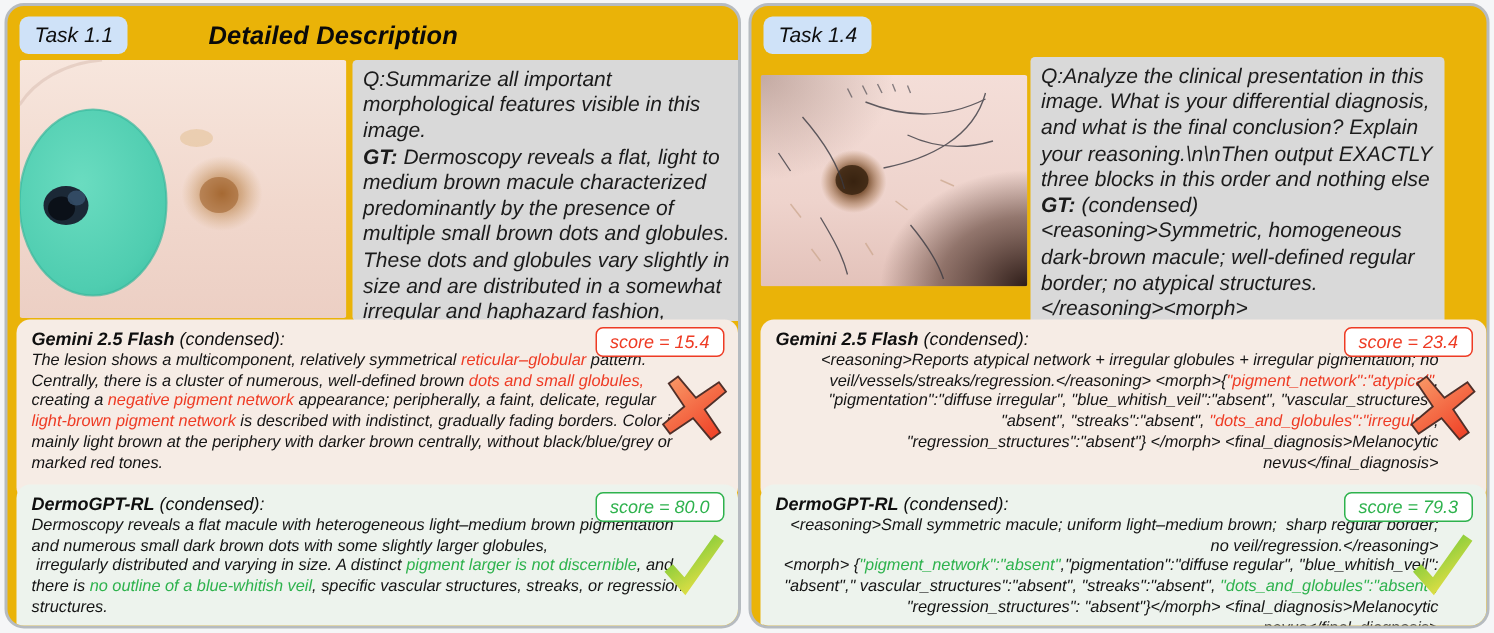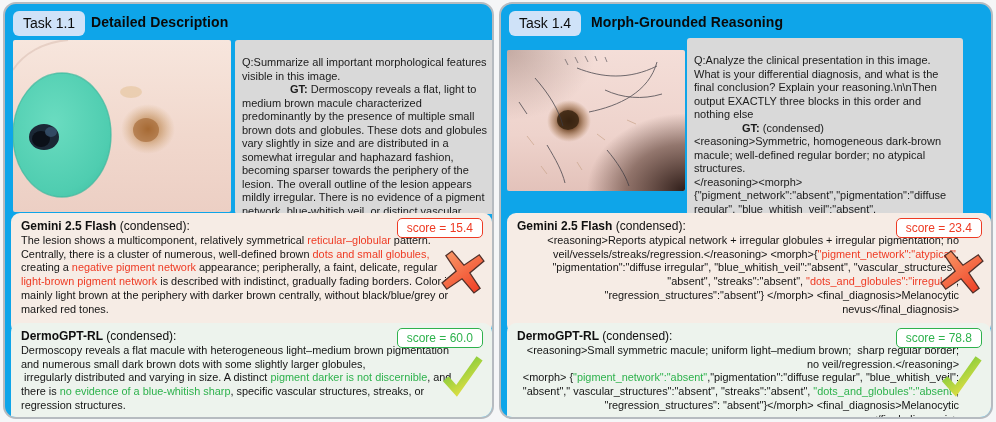--- a/index.html
+++ b/index.html
@@ -4,46 +4,47 @@
 <style>
   html,body { margin:0; padding:0; }
   body {
     width:996px; height:422px; position:relative;
     background:#f5f6f7;
     font-family:"Liberation Sans", sans-serif;
     color:#161616;
     -webkit-font-smoothing:antialiased;
   }
   .panel {
-    position:absolute; top:2px; height:417px; background:#0ea5e9;
+    position:absolute; top:2px; height:417px; background:#eab308;
     border:2px solid #b6bbc0; border-radius:13px; box-sizing:border-box;
     overflow:hidden;
+    font-style:italic;
   }
   #panel-left  { left:3px;  width:491px; }
   #panel-right { left:499px; width:494px; }
 
   .task-badge {
     position:absolute; left:8px; top:7px;
     background:var(--task_badge_bg,#cfe2f8); color:#0d0d0d;
     border-radius:6px; padding:4px 10px 5px; font-size:14px;
   }
   .panel-title {
-    position:absolute; top:10px; font-size:14px; font-weight:600;
-    color:#0a0a0a; letter-spacing:.1px;
+    position:absolute; top:10px; font-size:17px; font-weight:600;
+    color:#0a0a0a; letter-spacing:.1px;margin-left:48px;
   }
   #panel-left  .panel-title { left:86px; }
   #panel-right .panel-title { left:90px; }
 
   .derm-img { position:absolute; border-radius:2px; overflow:hidden; line-height:0; }
   #panel-left  .derm-img { left:8px; top:36px; width:218px; height:172px; }
   #panel-right .derm-img { left:6px; top:46px; width:178px; height:141px; }
 
   .qblock {
     position:absolute; background:var(--qblock_bg,#d9d9d9); border-radius:3px;
-    padding:16px 7px; font-size:11px; line-height:1.23; color:#1b1b1b;
+    padding:4px 7px; font-size:14px; line-height:1.23; color:#1b1b1b;
     white-space:pre-wrap; box-sizing:border-box; overflow:hidden;
   }
   #panel-left  .qblock { left:230px; top:36px; width:260px; height:174px; }
   #panel-right .qblock { left:186px; top:34px; width:276px; height:178px; overflow-wrap:anywhere; }
 
   .result-block {
     position:absolute; left:6px; border-radius:9px; padding:6px 10px;
     box-sizing:border-box; overflow:visible;
   }
   #panel-left  .result-block { width:481px; }
@@ -53,21 +54,21 @@
 
   .block-head { font-size:12px; color:#0f0f0f; }
   .model-name { font-weight:700; }
   .block-body {
     font-size:10.9px; line-height:1.26; color:#141414; margin-top:1px;
     white-space:pre-wrap; padding-right:22px;
   }
   .mono-wrap { overflow-wrap:anywhere;text-align:right; }
   .hl-red   { color:var(--accent_red,#ee3b24); }
   .hl-green { color:var(--accent_green,#2eb24d); }
-  .bold { font-weight:700;margin-left:48px; }
+  .bold { font-weight:700; }
 
   .score-badge {
     position:absolute; top:5px; right:9px; background:#ffffff;
     border:1.5px solid; border-radius:5px; padding:2px 9px 2px;
     font-size:12px; white-space:nowrap;
   }
   .score-red   { color:var(--accent_red,#ee3b24);   border-color:var(--accent_red,#ee3b24); }
   .score-green { color:var(--accent_green,#2eb24d); border-color:var(--accent_green,#2eb24d); }
 
   .verdict { position:absolute; line-height:0; }
@@ -128,40 +129,39 @@
               <stop offset="1" stop-color="#ef3c23"></stop>
             </linearGradient>
           </defs>
       <path d="M6 2 L16 11 L26 2 L30 6 L21 16 L30 26 L26 30 L16 21 L6 30 L2 26 L11 16 L2 6 Z" fill="url(#xg1)" stroke="#50302a" stroke-width="0.9" transform="rotate(8 16 16)"></path>
         </svg>
     </span>
   </div>
 
   <div class="result-block dermo">
     <div class="block-head"><span class="model-name">DermoGPT-RL</span><span> (condensed):</span></div>
-    <span class="score-badge score-green">score = 60.0</span>
+    <span class="score-badge score-green">score = 80.0</span>
     <div class="block-body"><span>Dermoscopy reveals a flat macule with heterogeneous light–medium brown pigmentation and numerous small dark brown dots with some slightly larger globules,
- irregularly distributed and varying in size. A distinct </span><span class="hl-green">pigment darker is not discernible</span><span>, and there is </span><span class="hl-green">no evidence of a blue-whitish sharp</span><span>, specific vascular structures, streaks, or regression structures.</span></div>
+ irregularly distributed and varying in size. A distinct </span><span class="hl-green">pigment larger is not discernible</span><span>, and there is </span><span class="hl-green">no outline of a blue-whitish veil</span><span>, specific vascular structures, streaks, or regression structures.</span></div>
     <span class="verdict">
       <svg width="46" height="46" viewBox="0 0 34 34">
           <defs>
             <linearGradient id="cg1" x1="0" y1="0" x2="0.7" y2="1">
               <stop offset="0" stop-color="#5cc437"></stop>
               <stop offset="1" stop-color="#e3df45"></stop>
             </linearGradient>
           </defs>
       <path d="M5 19 L13 28 L30 4" fill="none" stroke="url(#cg1)" stroke-width="5.5"></path>
         </svg>
     </span>
   </div>
 </section>
 
 <section class="panel" id="panel-right">
   <span class="task-badge">Task 1.4</span>
-  <span class="panel-title">Morph-Grounded Reasoning</span>
 
   <div class="derm-img">
     <svg width="178" height="141" viewBox="0 0 178 141" xmlns="http://www.w3.org/2000/svg">
       <defs>
         <linearGradient id="skinR" x1="0" y1="0" x2="0" y2="1">
           <stop offset="0" stop-color="#f4ded8"></stop>
             <stop offset="0.6" stop-color="#eed3cc"></stop>
             <stop offset="1" stop-color="#e3c2ba"></stop>
         </linearGradient>
         <radialGradient id="vigBR" cx="1" cy="1" r="0.55">
@@ -228,21 +228,21 @@
               <stop offset="1" stop-color="#ef3c23"></stop>
             </linearGradient>
           </defs>
       <path d="M6 2 L16 11 L26 2 L30 6 L21 16 L30 26 L26 30 L16 21 L6 30 L2 26 L11 16 L2 6 Z" fill="url(#xg2)" stroke="#50302a" stroke-width="0.9" transform="rotate(8 16 16)"></path>
         </svg>
     </span>
   </div>
 
   <div class="result-block dermo">
     <div class="block-head"><span class="model-name">DermoGPT-RL</span><span> (condensed):</span></div>
-    <span class="score-badge score-green">score = 78.8</span>
+    <span class="score-badge score-green">score = 79.3</span>
     <div class="block-body mono-wrap"><span>&lt;reasoning&gt;Small symmetric macule; uniform light–medium brown;  sharp regular border; no veil/regression.&lt;/reasoning&gt;
 &lt;morph&gt; {</span><span class="hl-green">"pigment_network":"absent"</span><span>,"pigmentation":"diffuse regular", "blue_whitish_veil": "absent"," vascular_structures":"absent", "streaks":"absent", </span><span class="hl-green">"dots_and_globules":"absent"</span><span>, "regression_structures": "absent"}&lt;/morph&gt; &lt;final_diagnosis&gt;Melanocytic nevus&lt;/final_diagnosis&gt;</span></div>
     <span class="verdict">
       <svg width="46" height="46" viewBox="0 0 34 34">
           <defs>
             <linearGradient id="cg2" x1="0" y1="0" x2="0.7" y2="1">
               <stop offset="0" stop-color="#5cc437"></stop>
               <stop offset="1" stop-color="#e3df45"></stop>
             </linearGradient>
           </defs>

